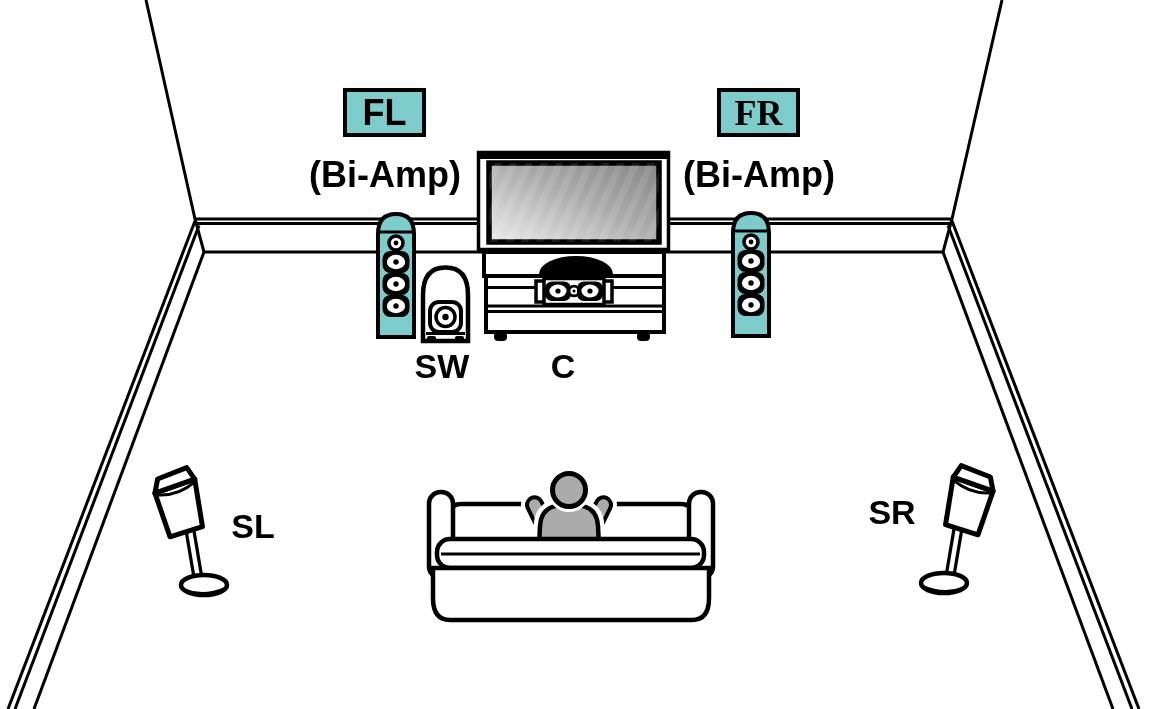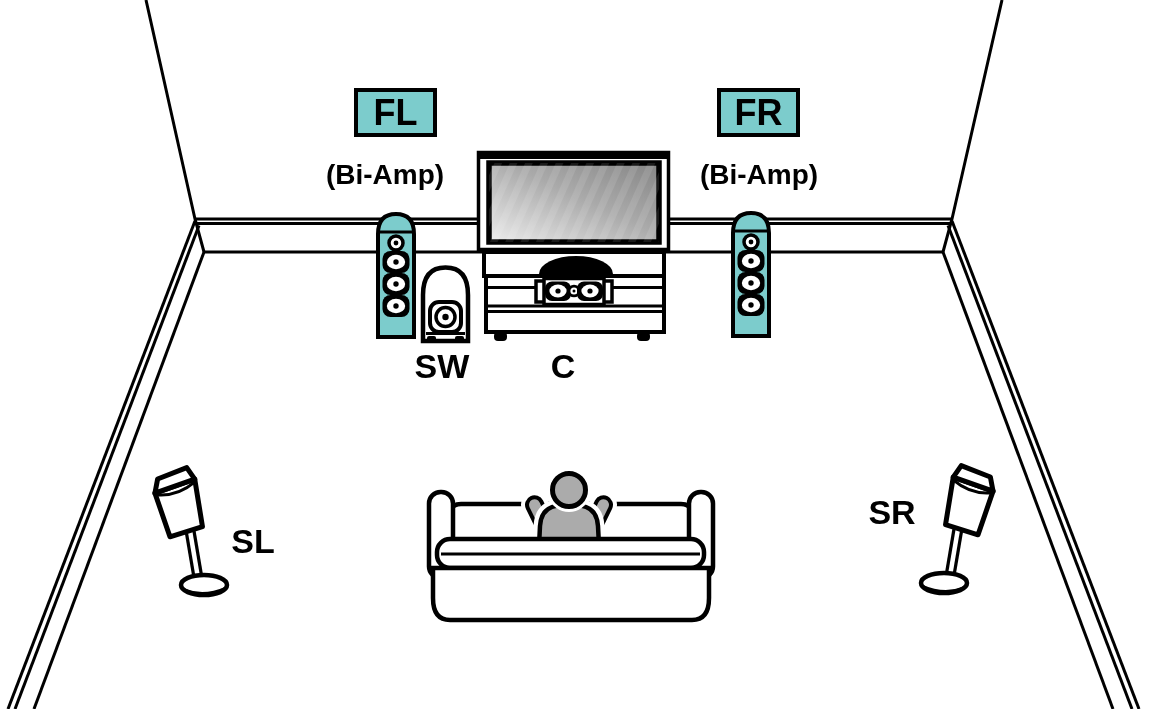--- a/index.html
+++ b/index.html
@@ -14,21 +14,21 @@
   .wh{fill:#fff;stroke:var(--line,#000);}
   .bk{fill:var(--line,#000);stroke:none;}
   .acc{fill:var(--accent,#7CCCCC);stroke:var(--line,#000);}
   .gr{fill:var(--listener,#ABABAB);stroke:var(--line,#000);}
   .halo{fill:#fff;stroke:#fff;}
   
   .label{
     position:absolute;transform:translate(-50%,-50%);
     font-weight:bold;font-size:34px;line-height:1;color:#000;white-space:nowrap;
   }
-  .biamp{font-size:28px;}
+  .biamp{font-size:36px;}
   .tagbox{
     position:absolute;width:83px;height:49px;box-sizing:border-box;
     background:var(--accent,#7CCCCC);border:4px solid var(--line,#000);
     display:flex;align-items:center;justify-content:center;
     font-weight:bold;font-size:36px;color:#000;
   }
 </style>
 </head>
 <body>
 
@@ -164,28 +164,28 @@
       <circle cx="569" cy="490" r="16.5" class="gr" stroke-width="5"></circle>
     </g>
 
     <g>
       <rect x="437" y="539" width="267" height="29" rx="13" class="wh" stroke-width="4.5"></rect>
       <line x1="441" y1="554" x2="700" y2="554" class="ln"></line>
       <path d="M433,568 L709,568 L709,598 Q709,620 692,620 L450,620 Q433,620 433,598 Z" class="wh" stroke-width="4.5"></path>
     </g>
   </svg>
 
-  <div class="tagbox" style="left:354px;top:88px;">
+  <div class="tagbox" style="left:343px;top:88px;">
     <span>FL</span>
   </div>
-  <div class="tagbox" style="left:717px;top:88px;">
+  <div class="tagbox" style="left:717px;top:88px;font-family:Liberation Serif, serif;">
     <span>FR</span>
   </div>
 
   <div class="label biamp" style="left:385px;top:175px;">(Bi-Amp)</div>
   <div class="label biamp" style="left:759px;top:175px;">(Bi-Amp)</div>
 
   <div class="label" style="left:442px;top:366px;">SW</div>
   <div class="label" style="left:563px;top:366px;">C</div>
-  <div class="label" style="left:253px;top:541px;">SL</div>
+  <div class="label" style="left:253px;top:526px;">SL</div>
   <div class="label" style="left:892px;top:512px;">SR</div>
 
 </div>
 
 </body></html>

